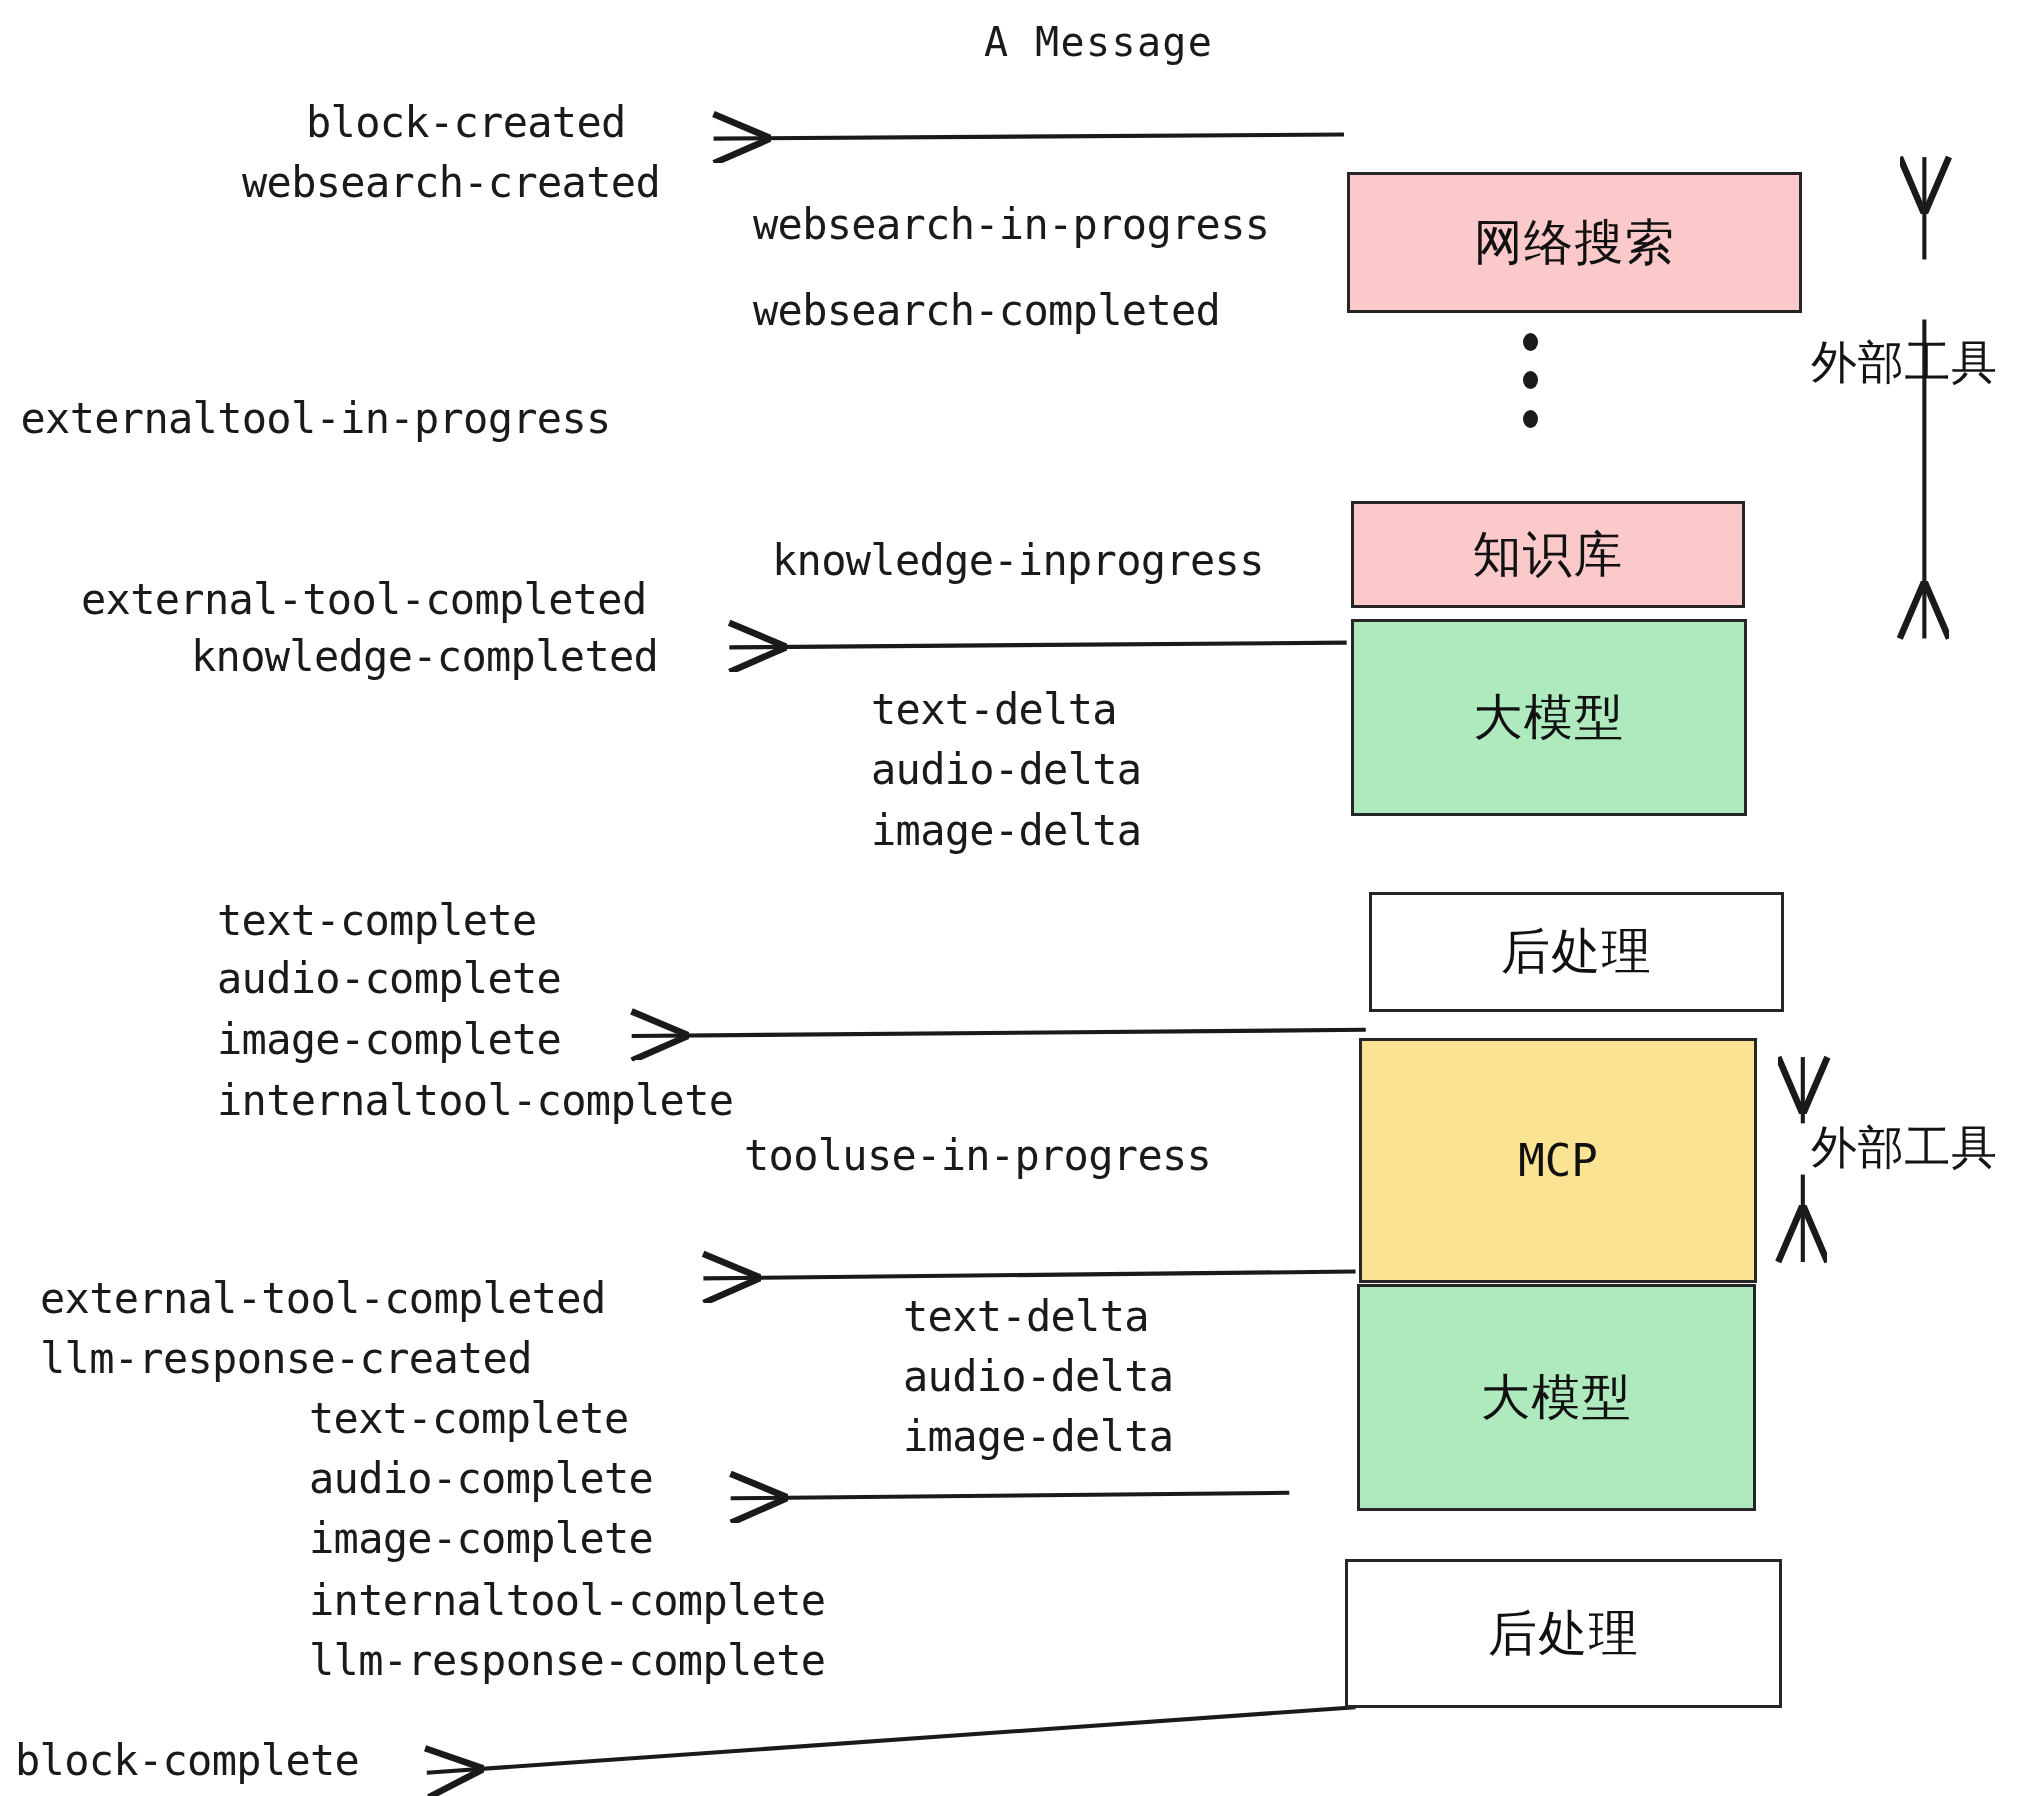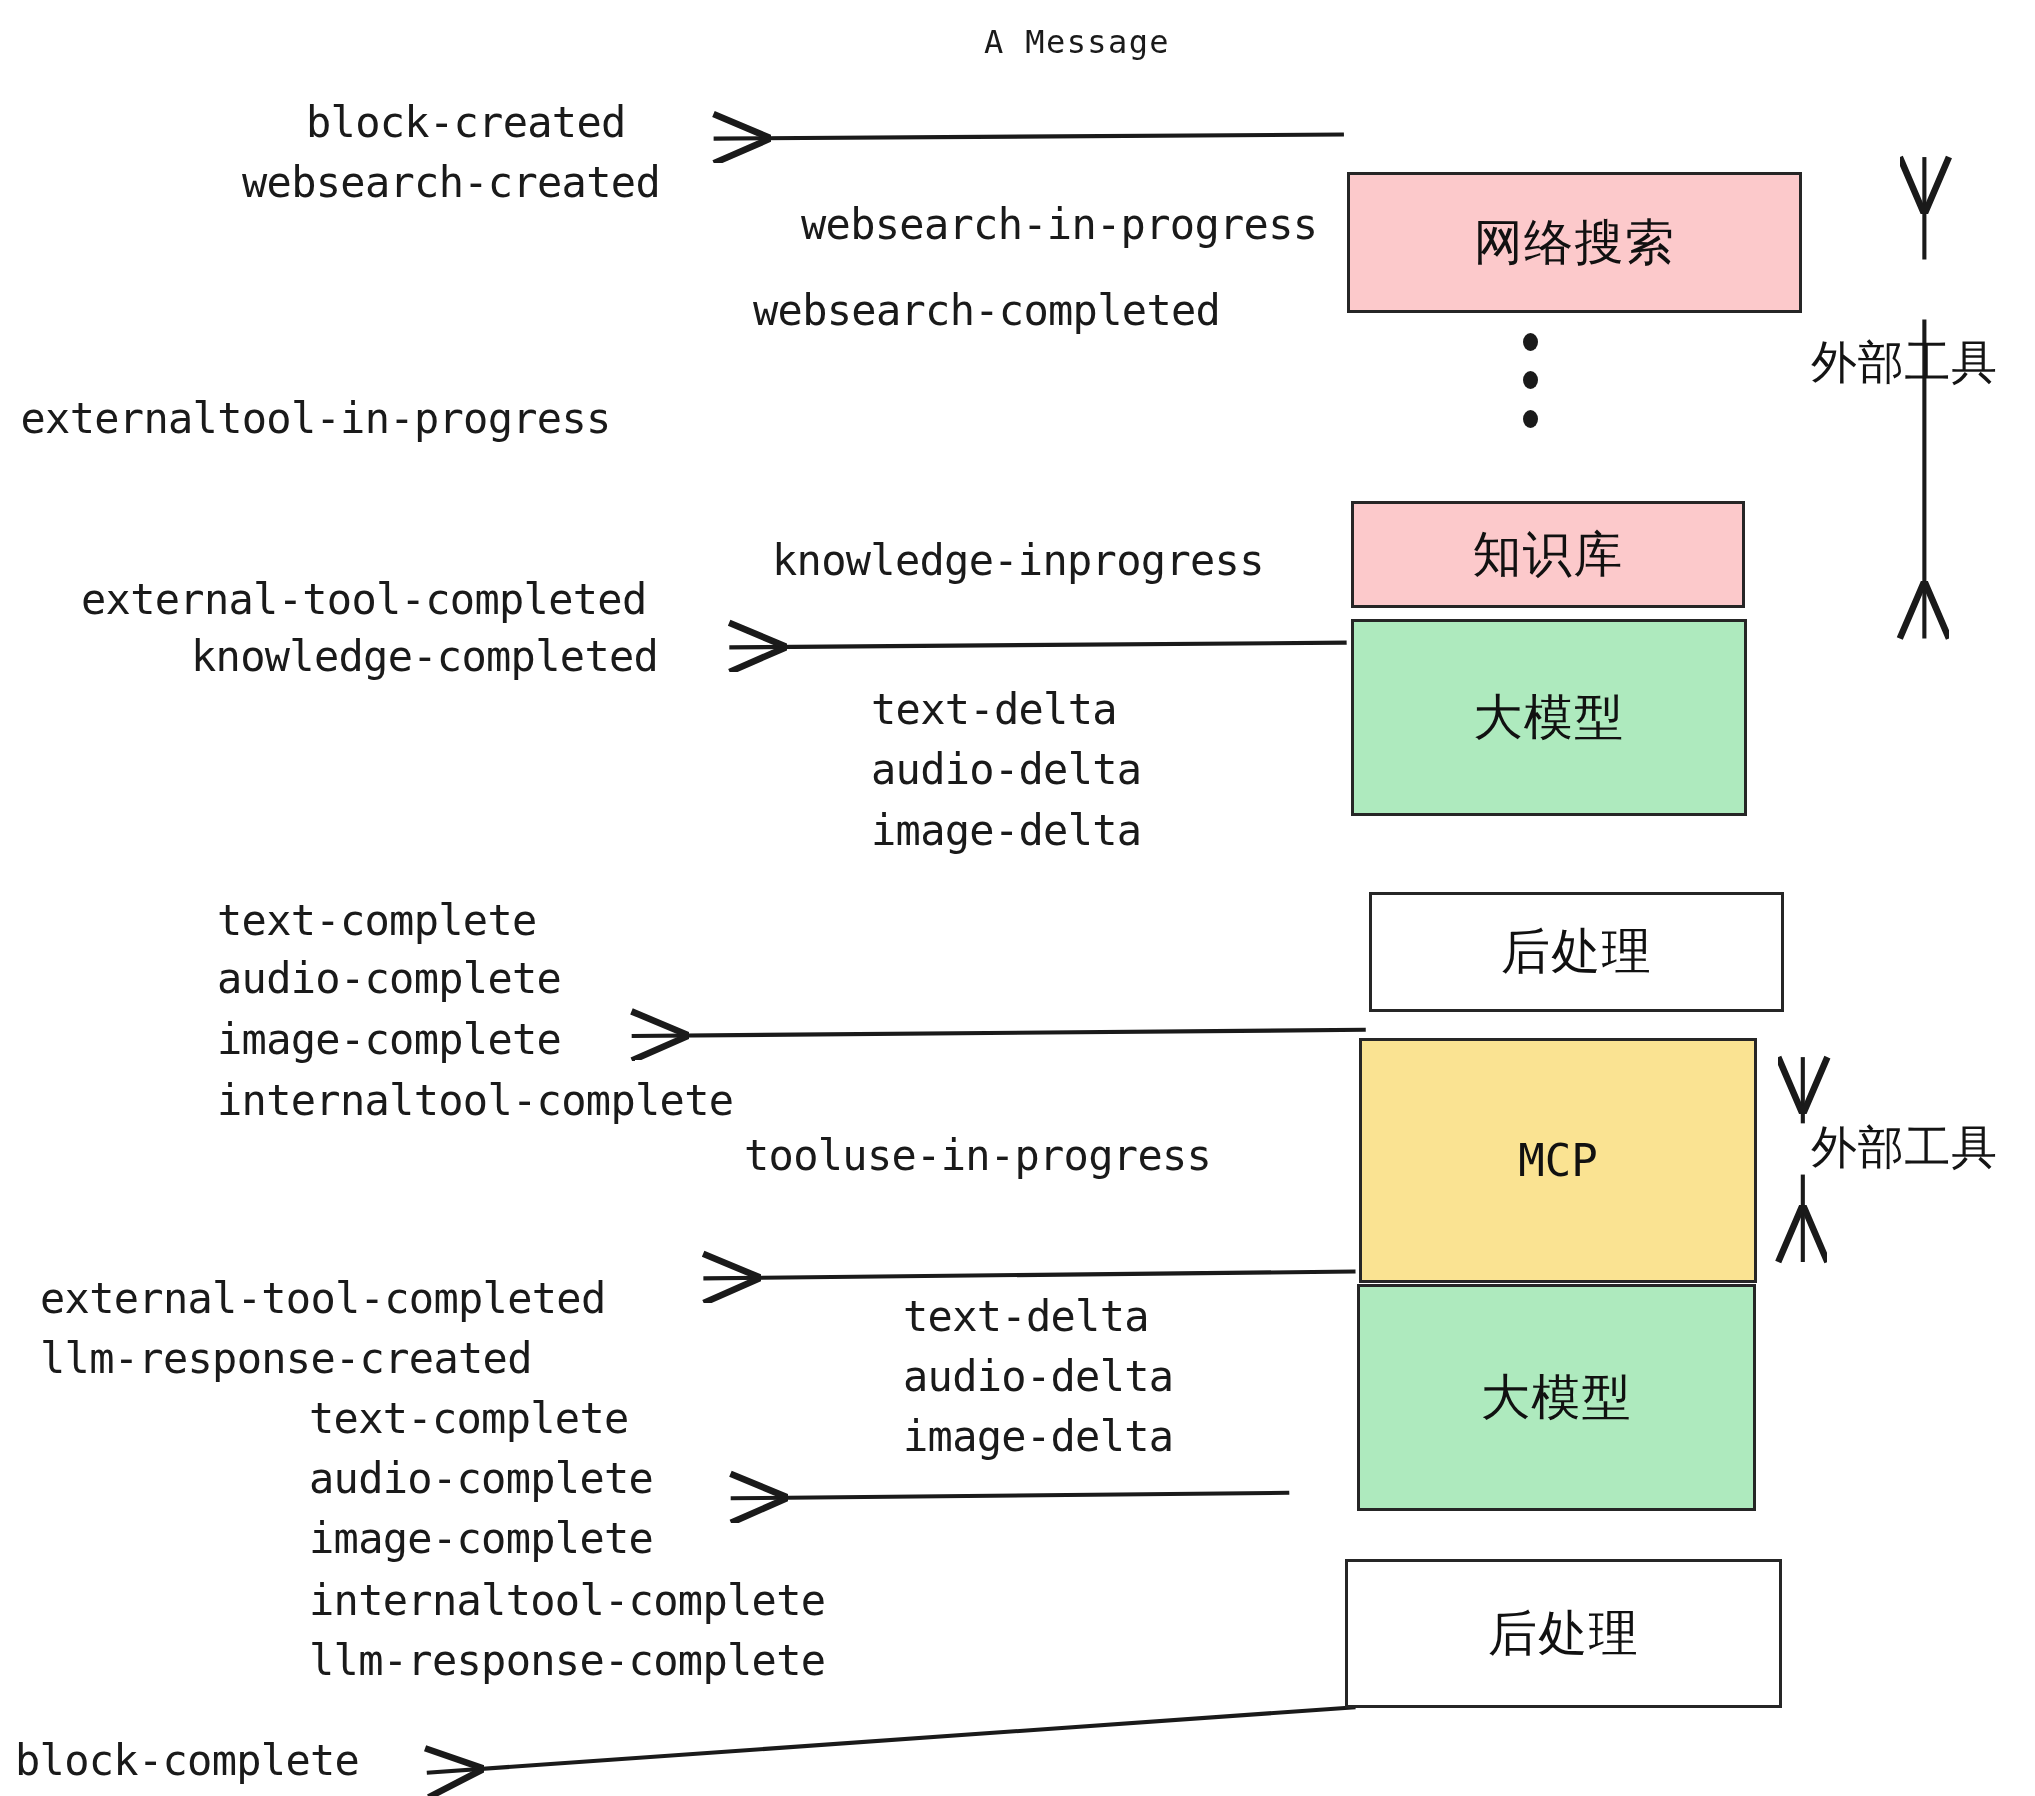--- a/index.html
+++ b/index.html
@@ -17,21 +17,21 @@
     font-family:"DejaVu Sans Mono","Liberation Mono",monospace;
     font-size:42px;
     line-height:1;
     letter-spacing:-0.7px;
     transform:translateY(-50%);
   }
   .title{
     position:absolute;
     white-space:pre;
     color:#1a1a1a;
-    font-size:32px;
+    font-size:40px;
     line-height:1;
     letter-spacing:1.4px;
     transform:translateY(-50%);
   }
   .box{
     position:absolute;
     box-sizing:border-box;
     border:3.4px solid #262626;
     display:flex;
     align-items:center;
@@ -131,21 +131,21 @@
   <div class="box" style="left:1345px;top:1559px;width:437px;height:149px;background:#ffffff;">
     <span>后处理</span>
   </div>
 
   <div class="dot" style="left:1523px;top:333px;"></div>
   <div class="dot" style="left:1523px;top:371px;"></div>
   <div class="dot" style="left:1523px;top:410px;"></div>
 
   <div class="lbl" style="left:306px;top:123px;">block-created</div>
   <div class="lbl" style="left:242px;top:183px;">websearch-created</div>
-  <div class="lbl" style="left:753px;top:225px;margin-left:48px;">websearch-in-progress</div>
+  <div class="lbl" style="left:753px;top:225px;">websearch-in-progress</div>
   <div class="lbl" style="left:753px;top:311px;">websearch-completed</div>
   <div class="lbl" style="left:20.5px;top:419px;">externaltool-in-progress</div>
   <div class="lbl" style="left:772px;top:561px;">knowledge-inprogress</div>
   <div class="lbl" style="left:81px;top:600px;">external-tool-completed</div>
   <div class="lbl" style="left:191px;top:657px;">knowledge-completed</div>
   <div class="lbl" style="left:871px;top:710px;">text-delta</div>
   <div class="lbl" style="left:871px;top:770px;">audio-delta</div>
   <div class="lbl" style="left:871px;top:831px;">image-delta</div>
   <div class="lbl" style="left:217px;top:921px;">text-complete</div>
   <div class="lbl" style="left:217px;top:979px;">audio-complete</div>

